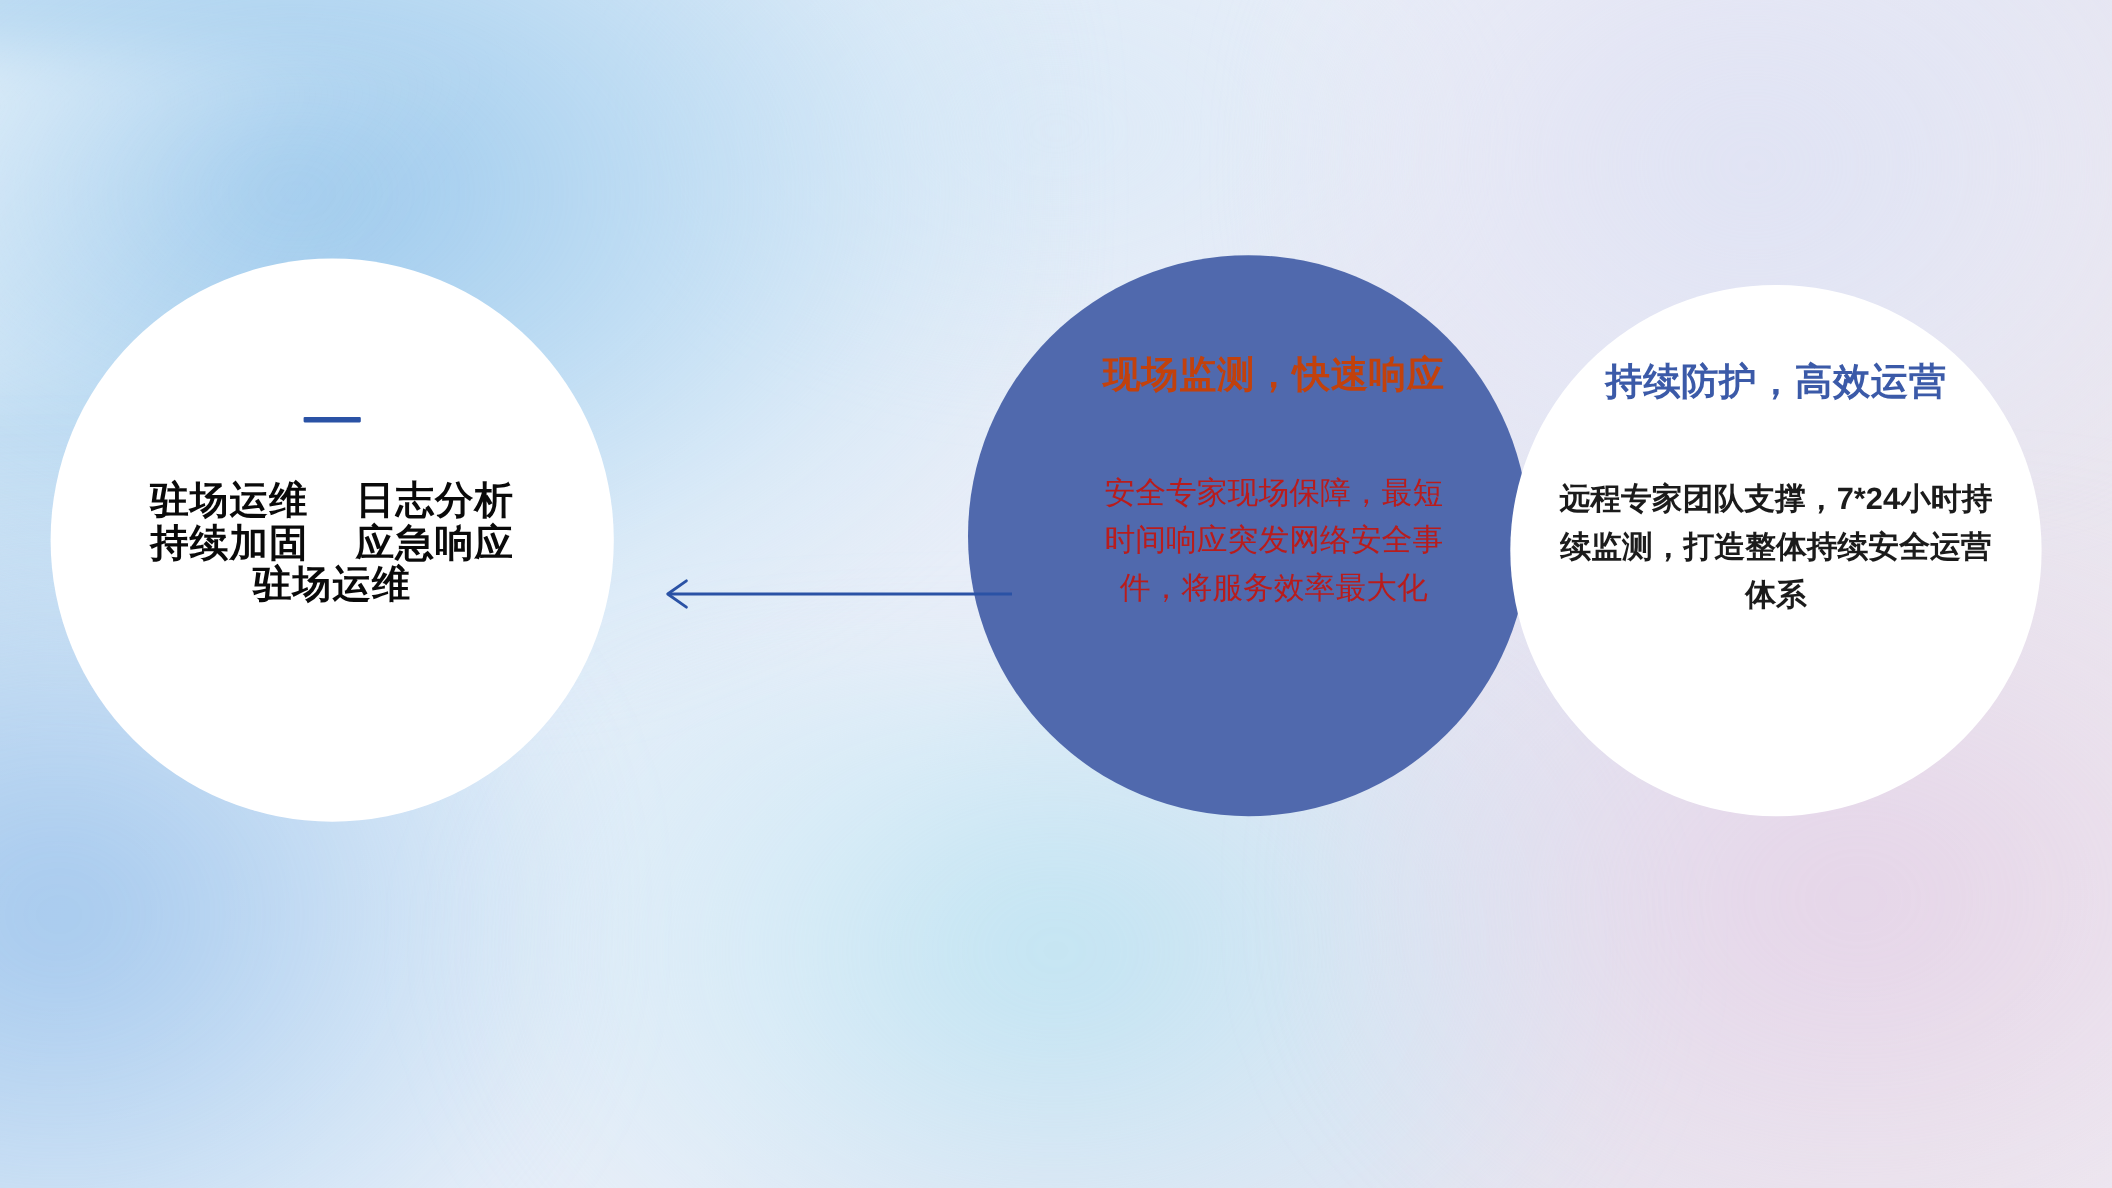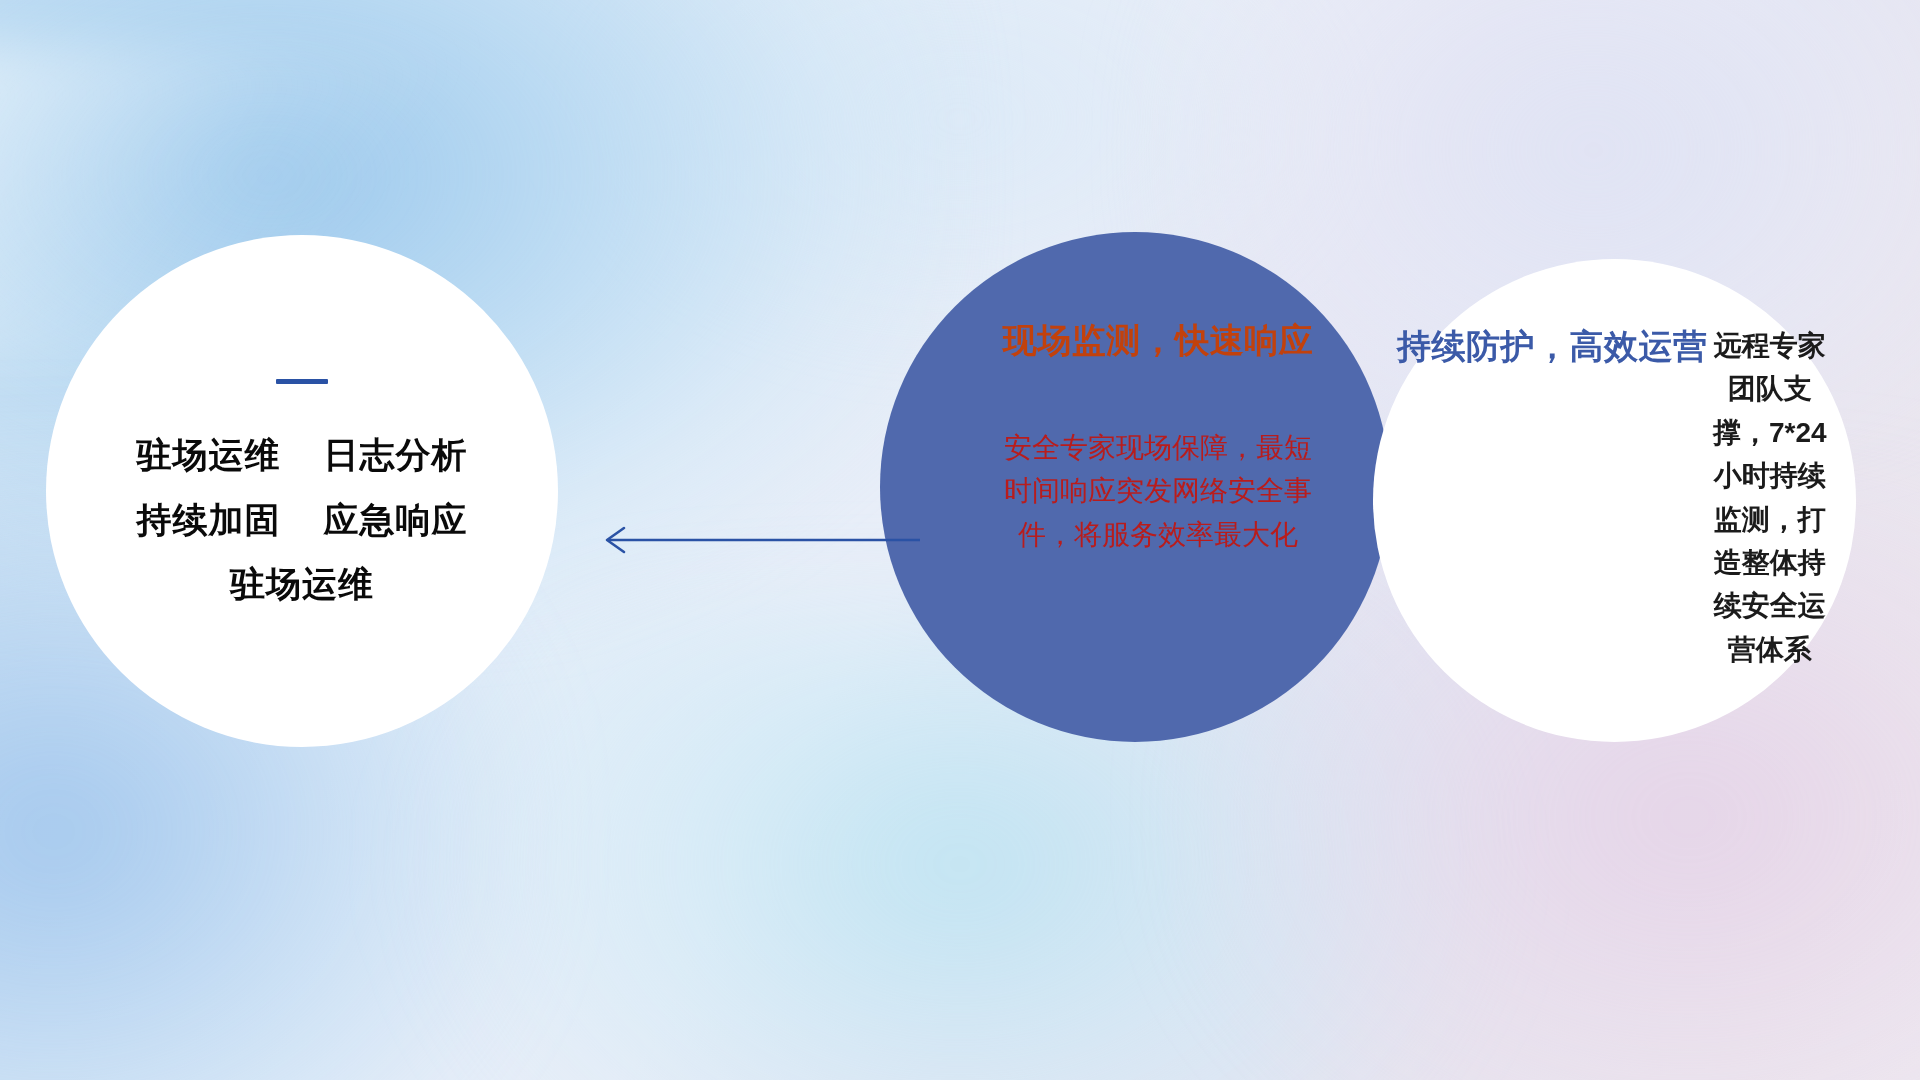--- a/index.html
+++ b/index.html
@@ -158,21 +158,20 @@
     height: 5px;
     background: #2a52a5;
     border-radius: 1px;
     margin-bottom: 52px;
   }
 
   .left-lines {
     display: flex;
     flex-direction: column;
     align-items: center;
-    gap: 26px;
   }
 
   .left-line {
     font-size: 35px;
     font-weight: 700;
     color: #0a0a0a;
     letter-spacing: 1px;
     white-space: pre;
     line-height: 1.1;
   }
@@ -214,21 +213,22 @@
   .right-content {
     position: absolute;
     left: 1373px;
     top: 259px;
     width: 483px;
     height: 483px;
     z-index: 7;
     box-sizing: border-box;
     padding: 65px 24px 0 24px;
     display: flex;
-    flex-direction: row;
+    flex-direction: column;
+    align-items: center;
   }
 
   .right-title {
     font-size: 34px;
     font-weight: 700;
     color: #3b5aa8;
     letter-spacing: 0.5px;
     white-space: nowrap;
     margin-bottom: 62px;
   }

